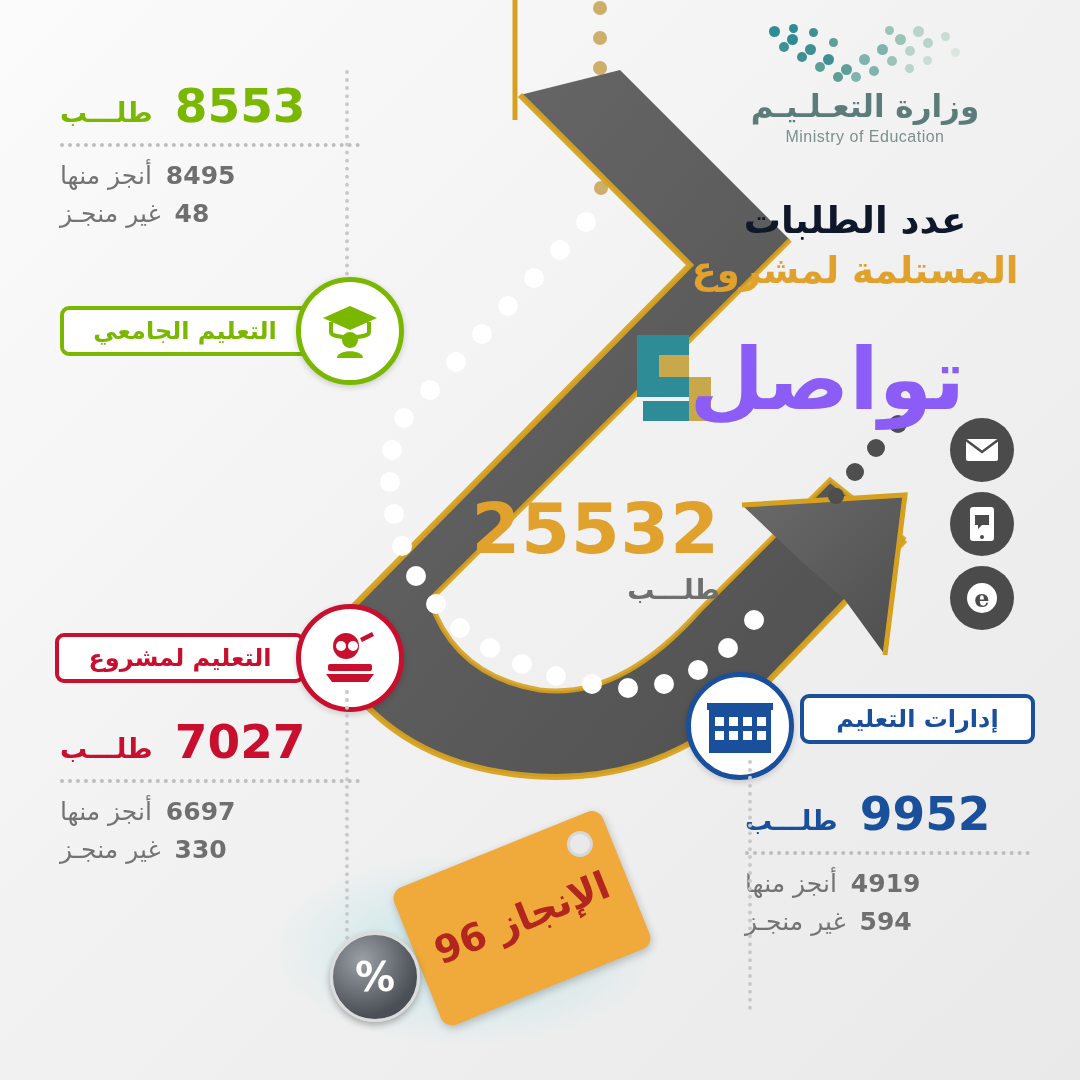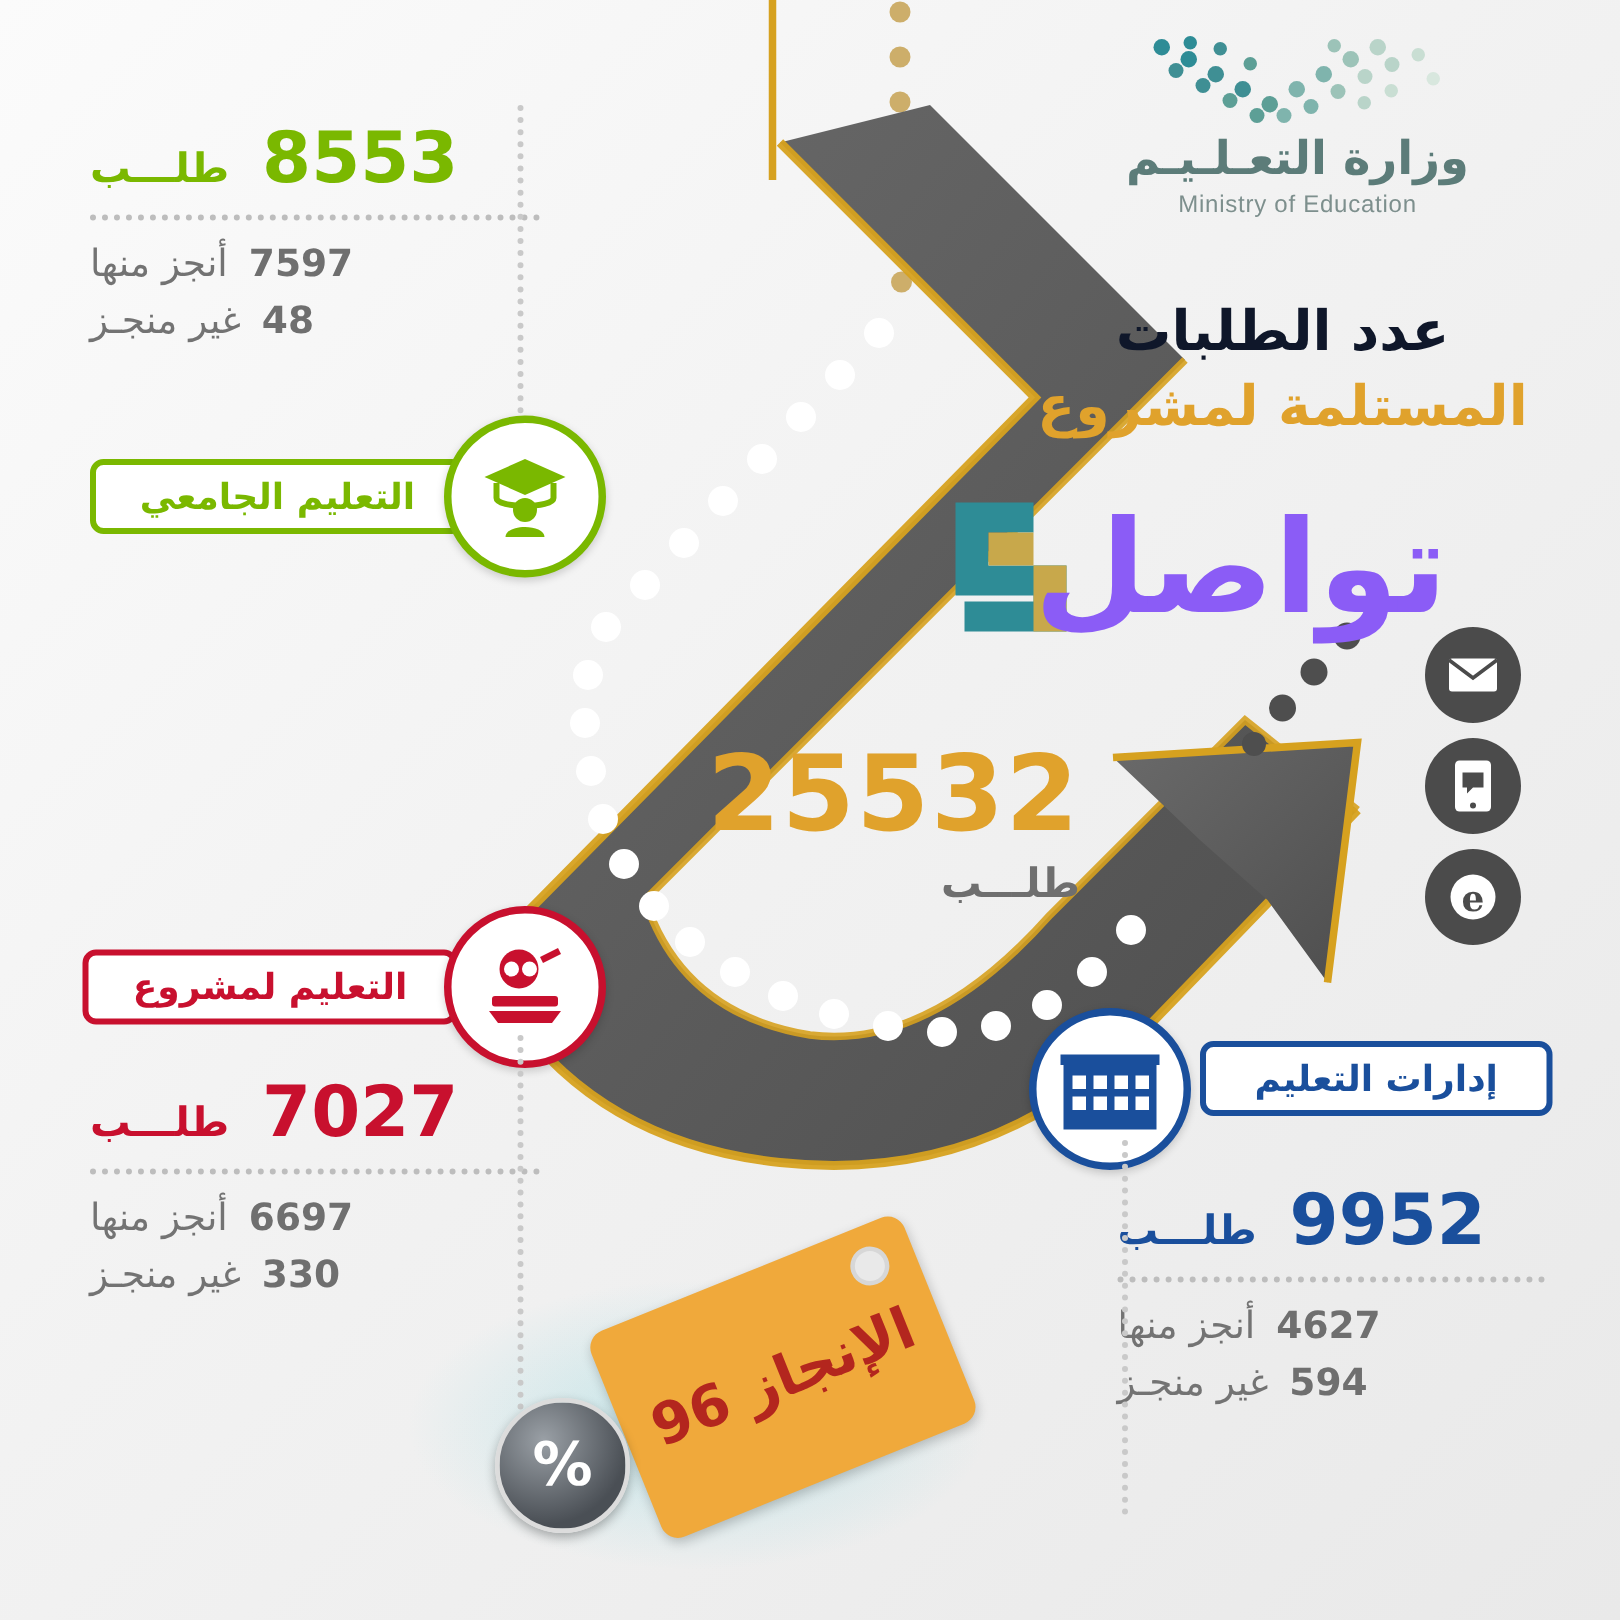--- a/index.html
+++ b/index.html
@@ -252,21 +252,21 @@
     </div>
   </div>
 
   <div class="abs" style="left:60px;top:82px;width:300px;">
     <div style="display:flex;align-items:baseline;justify-content:flex-end;gap:12px;">
       <span class="stat-num" style="color:#7ab800">8553</span>
       <span class="stat-unit" style="color:#7ab800">طلـــب</span>
     </div>
     <div class="dotline"></div>
     <div class="srow" style="justify-content:flex-end">
-      <span class="v">7597</span>
+      <span class="v">8495</span>
       <span class="k">أنجز منها</span>
     </div>
     <div class="srow" style="justify-content:flex-end">
       <span class="v">48</span>
       <span class="k">غير منجـز</span>
     </div>
   </div>
   <div class="abs vdots" style="left:345px;top:70px;height:230px"></div>
 
   <div class="abs pill" style="left:60px;top:306px;width:250px;border:4px solid #7ab800;color:#7ab800;">
@@ -330,21 +330,21 @@
       </g>
     </svg>
   </div>
   <div class="abs" style="left:745px;top:790px;width:285px;">
     <div style="display:flex;align-items:baseline;justify-content:flex-end;gap:12px;">
       <span class="stat-num" style="color:#1a4f9c">9952</span>
       <span class="stat-unit" style="color:#1a4f9c">طلـــب</span>
     </div>
     <div class="dotline"></div>
     <div class="srow" style="justify-content:flex-end">
-      <span class="v">4627</span>
+      <span class="v">4919</span>
       <span class="k">أنجز منها</span>
     </div>
     <div class="srow" style="justify-content:flex-end">
       <span class="v">594</span>
       <span class="k">غير منجـز</span>
     </div>
   </div>
   <div class="abs vdots" style="left:748px;top:760px;height:250px"></div>
 
   <div class="abs tag">

